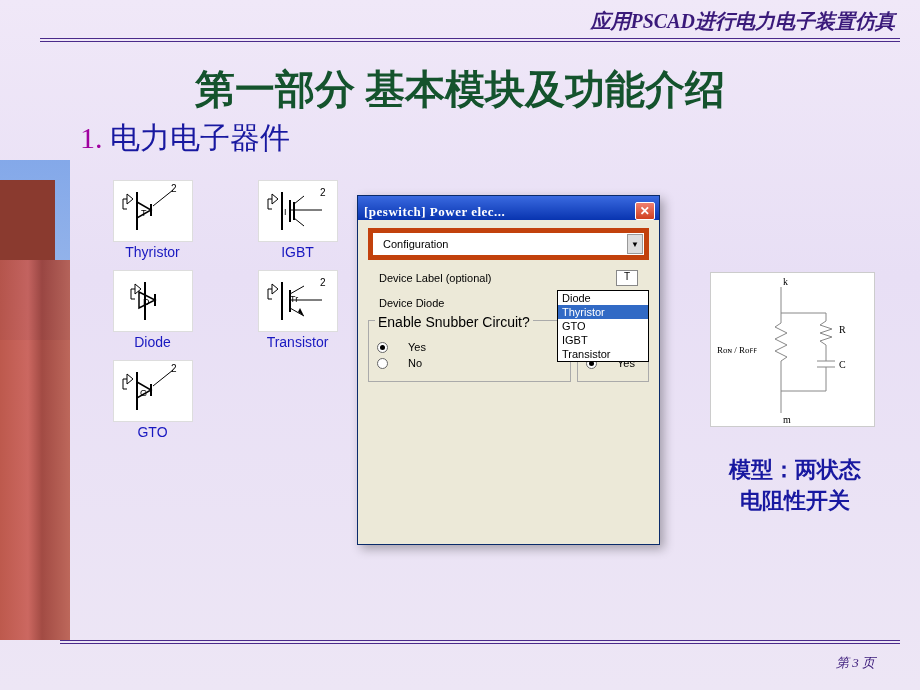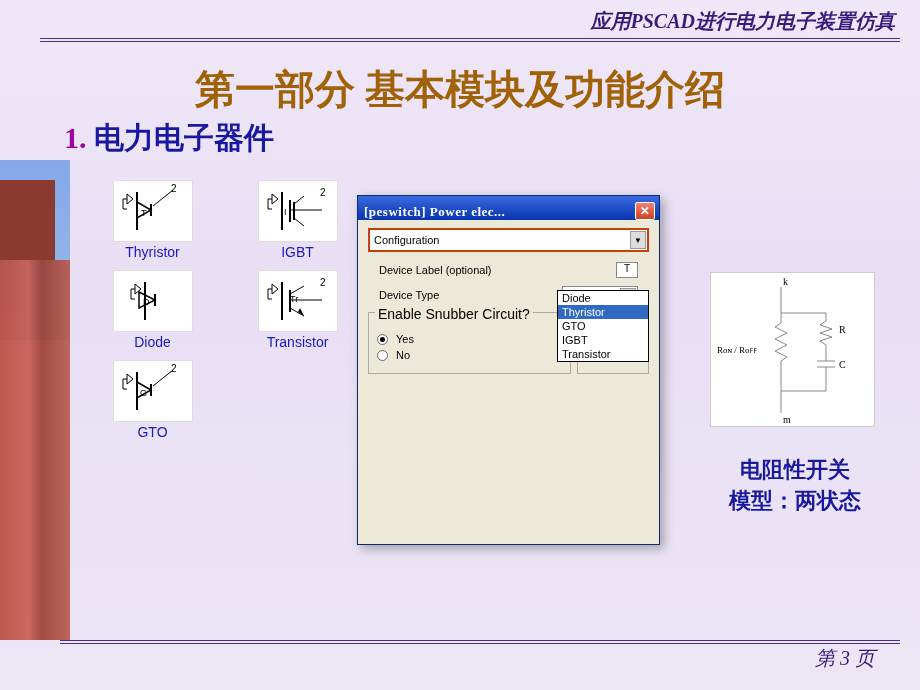--- a/index.html
+++ b/index.html
@@ -24,26 +24,26 @@
 
   .header-line { position:absolute; left:40px; right:20px; top:38px; height:4px;
     border-top:4px double #4a2a8a; }
   .header-text { position:absolute; right:25px; top:8px;
     font-style:italic; font-weight:bold; color:#3a1a7a; font-size:20px;
     font-family:"KaiTi","STKaiti",serif;margin-left:15px; }
 
   .footer-line { position:absolute; left:60px; right:20px; bottom:46px; height:4px;
     border-top:4px double #4a2a8a; }
   .footer-text { position:absolute; right:45px; bottom:18px;
-    color:#3a1a7a; font-size:20px; font-family:"KaiTi","STKaiti",serif; font-style:italic; }
+    color:#3a1a7a; font-size:13px; font-family:"KaiTi","STKaiti",serif; font-style:italic; }
 
   .title1 { position:absolute; left:0; right:0; top:62px; text-align:center;
-    color:#a16207; font-size:40px; font-family:"KaiTi","SimHei",serif; font-weight:bold; }
-  .subtitle { position:absolute; left:64px; top:118px;
-    font-size:30px; font-family:"KaiTi","STKaiti",serif; font-weight:bold; }
+    color:#14532d; font-size:40px; font-family:"KaiTi","SimHei",serif; font-weight:bold; }
+  .subtitle { position:absolute; left:80px; top:118px;
+    font-size:30px; font-family:"KaiTi","STKaiti",serif; font-weight:normal; }
   .subtitle .num{ color:#a000a0; }
   .subtitle .txt{ color:#1818a0; }
 
   
   .components { position:absolute; left:105px; top:180px; width:245px; }
   .comp-row { display:flex; gap:50px; margin-bottom:10px; }
   .comp { width:95px; text-align:center; }
   .comp-box { width:80px; height:62px; border:1px solid #ddd; background:#fff;
     display:flex; align-items:center; justify-content:center; margin:0 auto; position:relative; }
   .comp-label { color:#1818c0; font-family:Arial,sans-serif; font-size:14px; margin-top:2px; }
@@ -56,37 +56,37 @@
   .titlebar { height:24px;
     background: linear-gradient(to bottom, #3a6ae0, #0834b0);
     color:#fff; display:flex; align-items:flex-end; padding:0 4px;
     font-family:"MS Sans Serif","SimSun"; font-weight:bold; font-size:13px; letter-spacing:0.5px; }
   .titlebar .t { flex:1; padding-left:2px; }
   .closebtn { width:20px; height:18px;
     background: linear-gradient(to bottom,#f08070,#d04020);
     border:1px solid #fff; border-radius:2px; color:#fff;
     display:flex; align-items:center; justify-content:center; font-weight:bold; font-size:12px; }
   .dlg-body { padding:8px 10px; }
-  .combo { width:100%; height:24px; border:2px solid #c2410c; background:#fff;
-    display:flex; align-items:center; padding:0 4px; font-size:11px; position:relative; margin-bottom:10px; }
+  .combo { width:100%; height:32px; border:5px solid #c2410c; background:#fff;
+    display:flex; align-items:center; padding:0 10px; font-size:11px; position:relative; margin-bottom:10px; }
   .combo .arrow, .small-combo .arrow { position:absolute; right:1px; top:1px; bottom:1px;
     width:16px; background:#ddd; border:1px solid #999;
     display:flex; align-items:center; justify-content:center; font-size:8px; }
   .lbl-row { display:flex; align-items:center; margin:8px 11px; font-size:11px; }
   .lbl-row .lbl { flex:1; }
   .tiny-input { width:22px; height:16px; border:1px solid #888; background:#fff;
     font-size:10px; padding:0 2px; text-align:center; }
   .small-combo { width:76px; height:18px; border:1px solid #888; background:#fff;
     position:relative; display:flex; align-items:center; padding:0 3px; font-size:11px; }
   .group-row { display:flex; gap:6px; margin-top:8px; }
   .groupbox { border:1px solid #aaa; padding:16px 8px 8px 8px; position:relative; flex:1;
     font-size:11px; min-height:62px; }
   .groupbox .gtitle { position:absolute; top:-7px; left:6px; background:#ece9d8;
     padding:0 3px; font-size:14px; }
-  .radio-row { display:flex; align-items:center; gap:8px; margin:4px 0; }
+  .radio-row { display:flex; align-items:center; gap:20px; margin:4px 0; }
   .radio { width:11px; height:11px; border:1px solid #666; border-radius:50%; background:#fff;
     display:flex; align-items:center; justify-content:center; }
   .radio.checked::after { content:""; width:5px; height:5px; background:#000; border-radius:50%; }
 
   .dropdown-list { position:absolute; left:199px; top:94px; width:92px;
     border:1px solid #000; background:#fff; font-size:11px; z-index:5; }
   .dropdown-list div { padding:1px 4px; }
   .dropdown-list .sel { background:#316ac5; color:#fff; }
 
   .btn-row { position:absolute; left:0; right:0; bottom:10px;
@@ -209,21 +209,21 @@
       <span>Configuration</span>
       <span class="arrow">▼</span>
     </div>
 
     <div class="lbl-row">
       <span class="lbl">Device Label (optional)</span>
       <span class="tiny-input">T</span>
     </div>
 
     <div class="lbl-row">
-      <span class="lbl">Device Type</span>
+      <span class="lbl">Device Diode</span>
       <span class="small-combo">
         <span>Thyristor</span>
         <span class="arrow">▼</span>
       </span>
     </div>
 
     <div class="group-row">
       <div class="groupbox">
         <div class="gtitle">Enable Snubber Circuit?</div>
         <div class="radio-row">
@@ -275,18 +275,18 @@
     <line x1="106" y1="88" x2="124" y2="88" stroke="#888"></line>
     <line x1="106" y1="94" x2="124" y2="94" stroke="#888"></line>
     <line x1="115" y1="94" x2="115" y2="118" stroke="#888"></line>
     <text x="128" y="95" font-size="10">C</text>
     <line x1="70" y1="118" x2="115" y2="118" stroke="#888"></line>
     <line x1="70" y1="118" x2="70" y2="140" stroke="#888"></line>
     <text x="72" y="150" font-size="10">m</text>
   </svg>
 </div>
 <div class="model-caption">
+  <div>模型：两状态</div>
   <div>电阻性开关</div>
-  <div>模型：两状态</div>
 </div>
 
 <div class="footer-line"></div>
 <div class="footer-text">第 3 页</div>
 
 </body></html>

